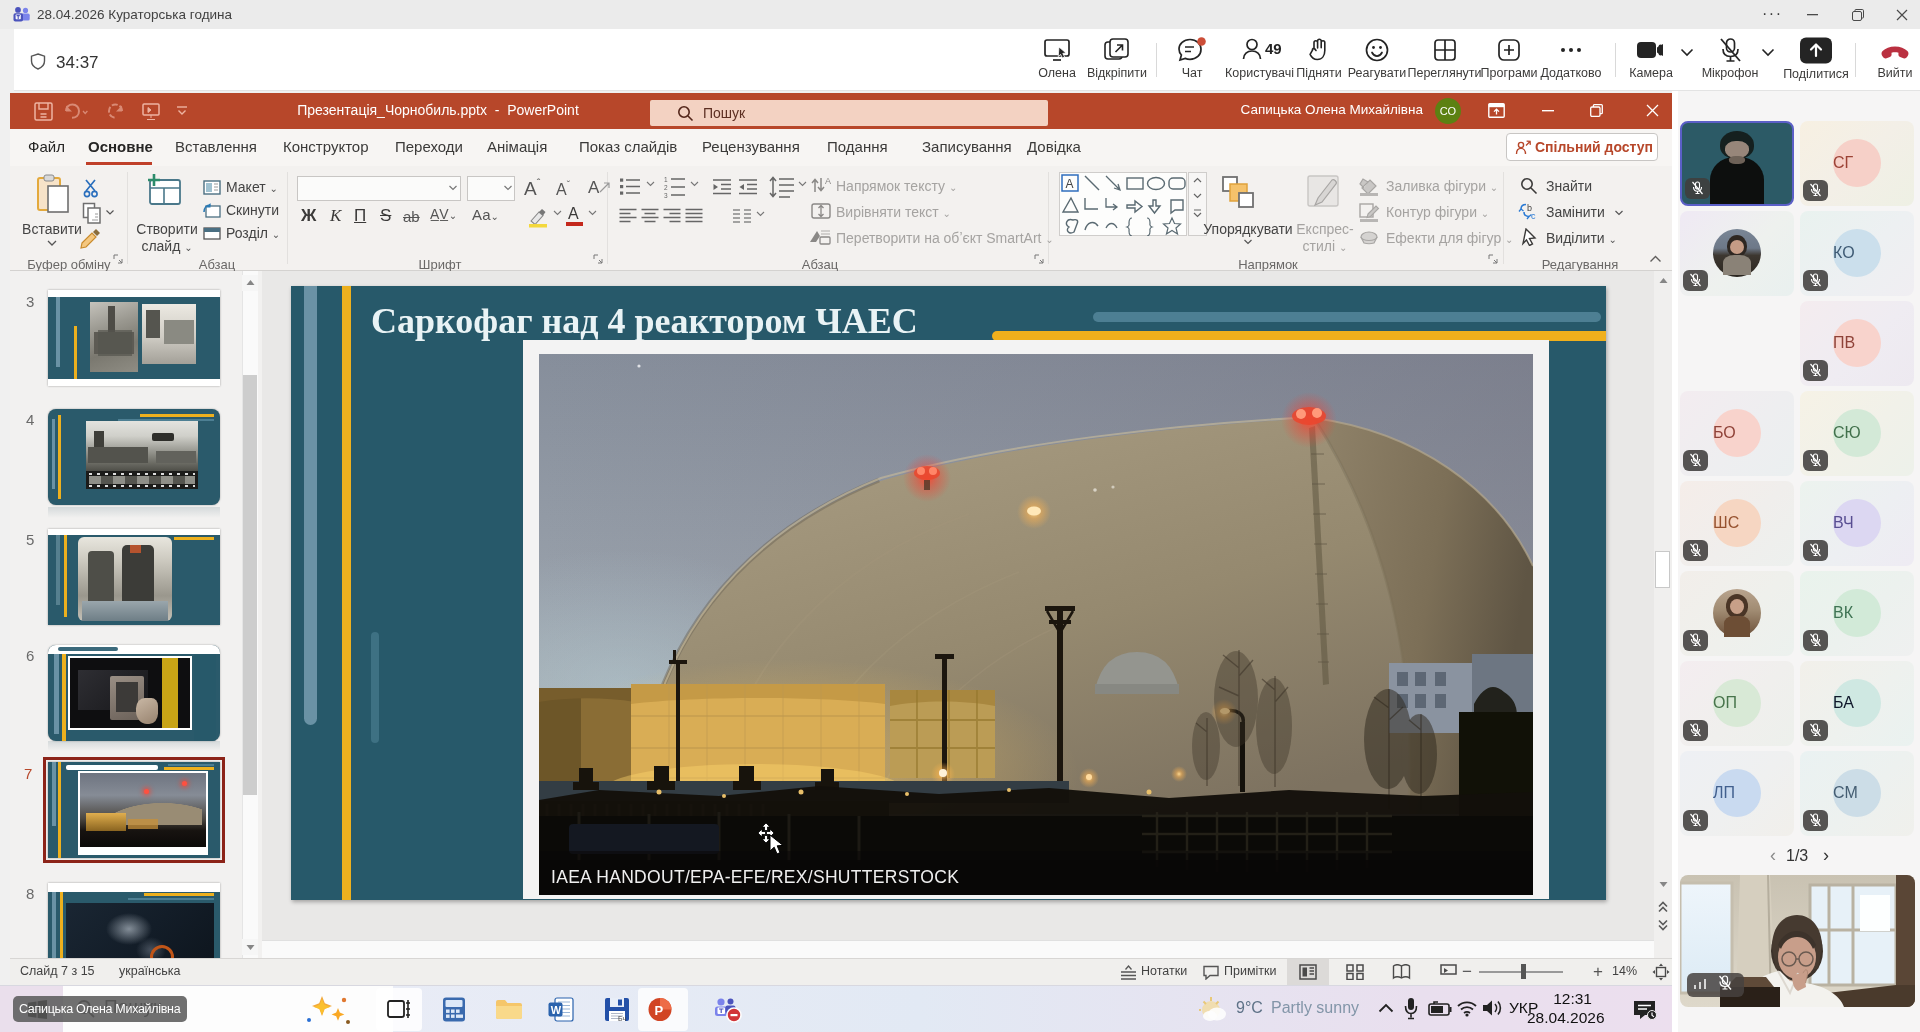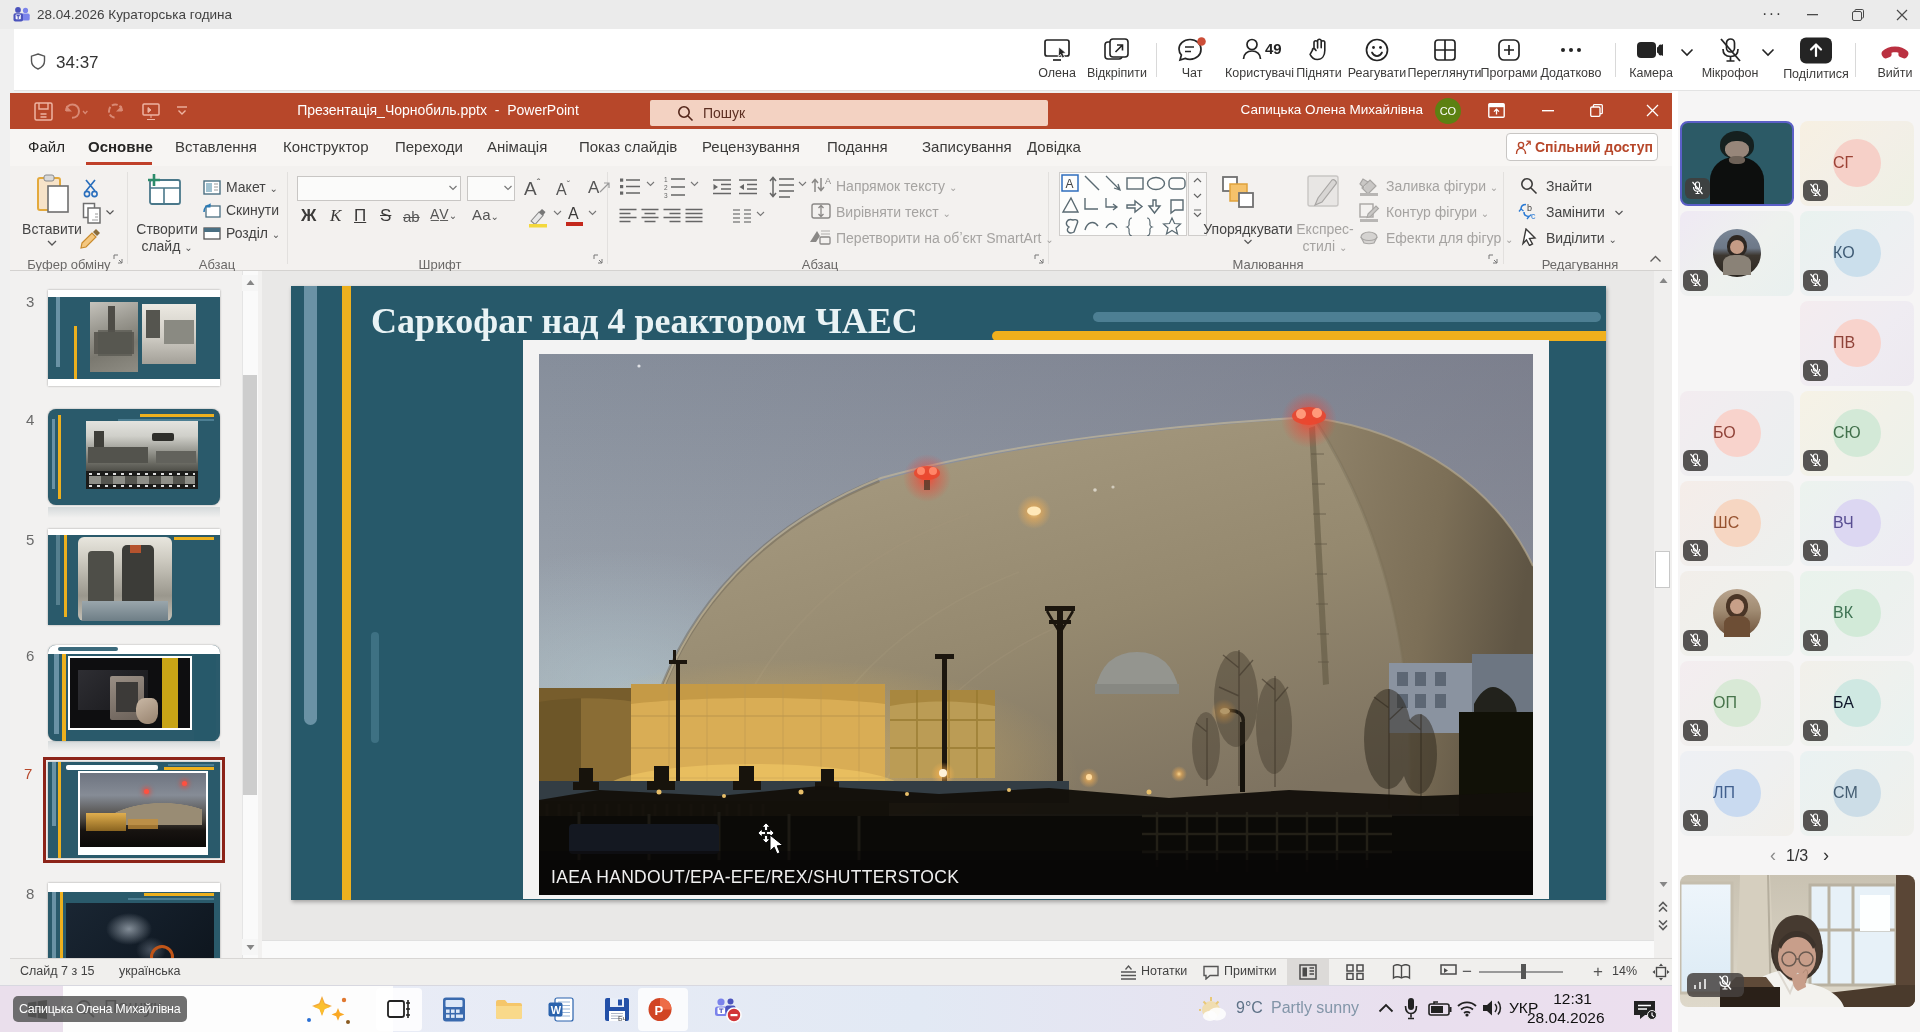--- a/index.html
+++ b/index.html
@@ -526,21 +526,21 @@
           <rect x="2" y="2" width="13" height="13" fill="none" stroke="#a8a6a4" stroke-width="1.4"></rect>
           <path d="M10 12 l8-8 2.5 2.5 -8 8 -3.5 1 z" fill="#c9c7c5" stroke="#a8a6a4" stroke-width="1.1"></path>
           <rect x="2" y="17" width="18" height="3" fill="#b8b6b4"></rect>
         </svg>
     <div class="abs rtext gray" style="left:1376px;top:38px">Контур фігури <span style="font-size:10px">⌄</span></div>
     <svg class="abs" style="left:1348px;top:62px" width="22" height="18" viewBox="0 0 22 18">
           <path d="M3 9 a8 5 0 1 1 16 0 l-3 6 a8 3 0 0 1 -10 0 z" fill="#d5d3d1" stroke="#a8a6a4" stroke-width="1.2"></path>
           <path d="M3 9 a8 3.5 0 0 0 16 0" fill="none" stroke="#a8a6a4" stroke-width="1.2"></path>
         </svg>
     <div class="abs rtext gray" style="left:1376px;top:64px">Ефекти для фігур <span style="font-size:10px">⌄</span></div>
-    <div class="rlabel" style="left:1210px;width:96px">Малювання</div>
+    <div class="rlabel" style="left:1210px;width:96px">Напрямок</div>
     <svg class="abs" style="left:1478px;top:88px" width="10" height="10" viewBox="0 0 10 10">
           <path d="M1 1 h4 M1 1 v4 M9 9 h-4 M9 9 v-4 M6 6 l3 3" stroke="#777" fill="none"></path>
         </svg>
     
     <svg class="abs" style="left:1510px;top:11px" width="18" height="18" viewBox="0 0 18 18">
           <circle cx="7" cy="7" r="5.2" fill="none" stroke="#3b3a39" stroke-width="1.6"></circle>
           <path d="M11 11 L16.5 16.5" stroke="#3b3a39" stroke-width="1.6"></path>
         </svg>
     <div class="abs rtext" style="left:1536px;top:12px">Знайти</div>
     <svg class="abs" style="left:1508px;top:37px" width="20" height="18" viewBox="0 0 20 18">

